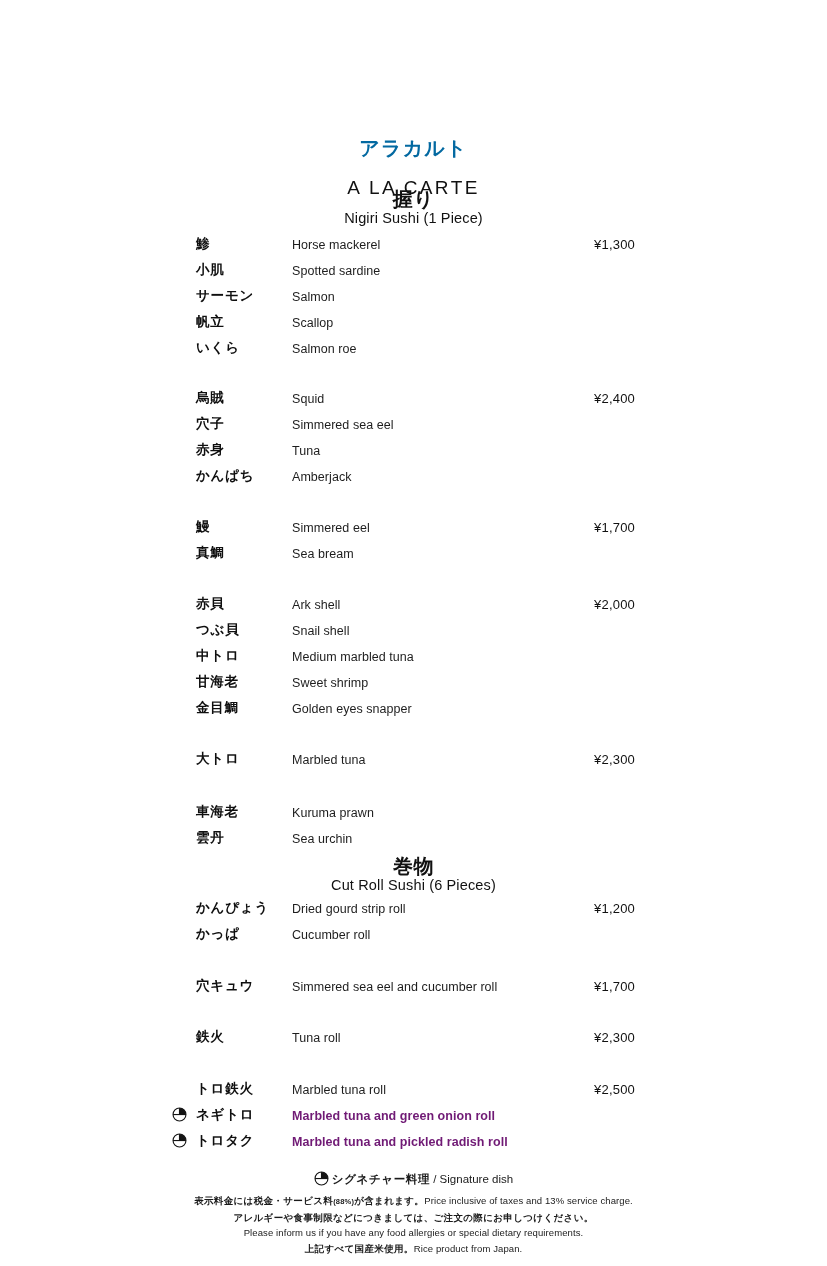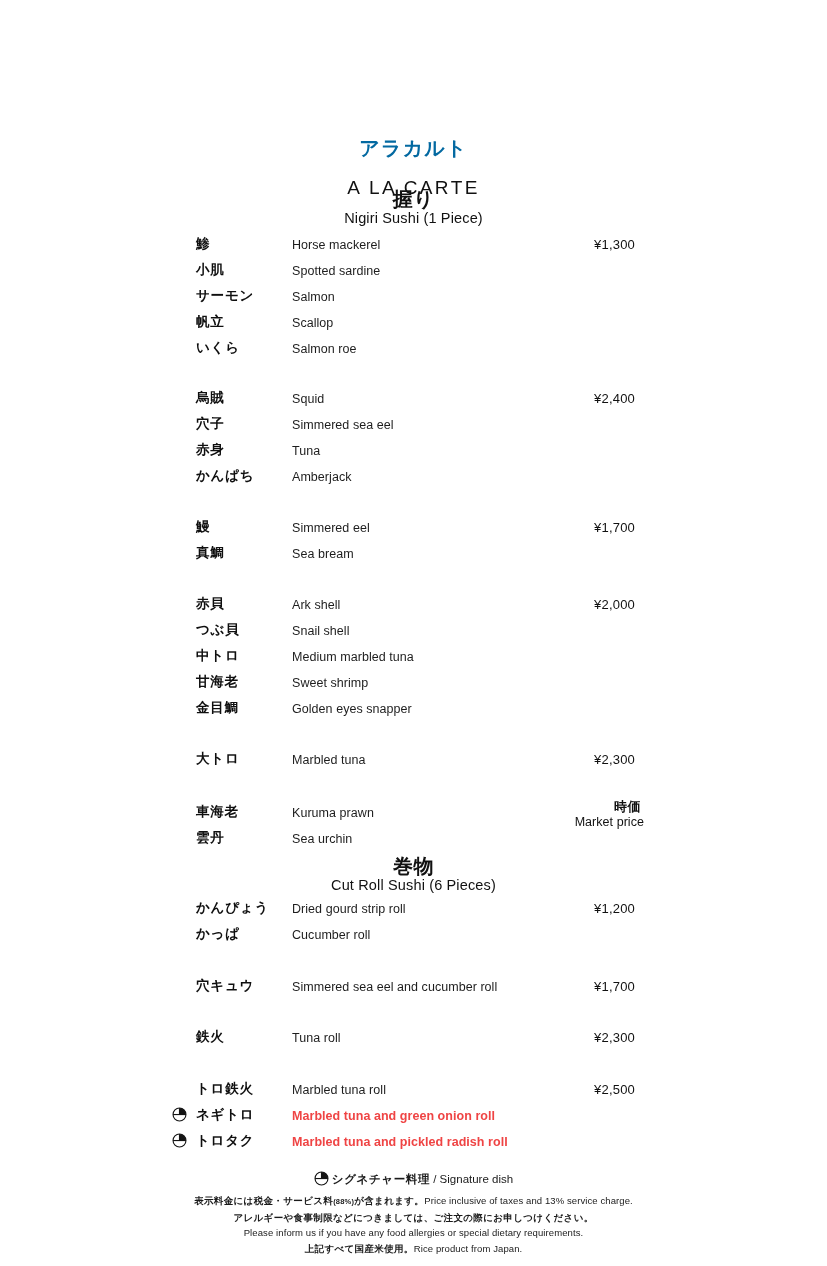--- a/index.html
+++ b/index.html
@@ -97,21 +97,21 @@
     top: 2px;
     font-size: 12.5px;
     font-weight: 400;
     line-height: 17px;
     letter-spacing: 0.05px;
     white-space: nowrap;
     color: #1d1d1d;
   }
   .row.signature .cell-en {
     font-weight: 600;
-    color: #ef4444;
+    color: #701a75;
   }
   .cell-price {
     position: absolute;
     left: 455px;
     width: 180px;
     top: 1px;
     text-align: right;
     font-size: 13px;
     font-weight: 400;
     letter-spacing: 0.2px;
@@ -307,24 +307,20 @@
         <div class="row" style="top: 750px;">
           <span class="cell-jp">大トロ</span>
           <span class="cell-en">Marbled tuna</span>
           <span class="cell-price">¥2,300</span>
         </div>
       </div>
       <div class="rows" style="top: 0px;">
         <div class="row" style="top: 803px;">
           <span class="cell-jp">車海老</span>
           <span class="cell-en">Kuruma prawn</span>
-          <span class="cell-price market">
-            <span class="market-jp">時価</span>
-            <span class="market-en">Market price</span>
-          </span>
         </div>
         <div class="row" style="top: 829px;">
           <span class="cell-jp">雲丹</span>
           <span class="cell-en">Sea urchin</span>
         </div>
       </div>
       <div class="section-head" style="top: 857px;">
         <div class="sh-jp">巻物</div>
         <div class="sh-en">Cut Roll Sushi (6 Pieces)</div>
       </div>

